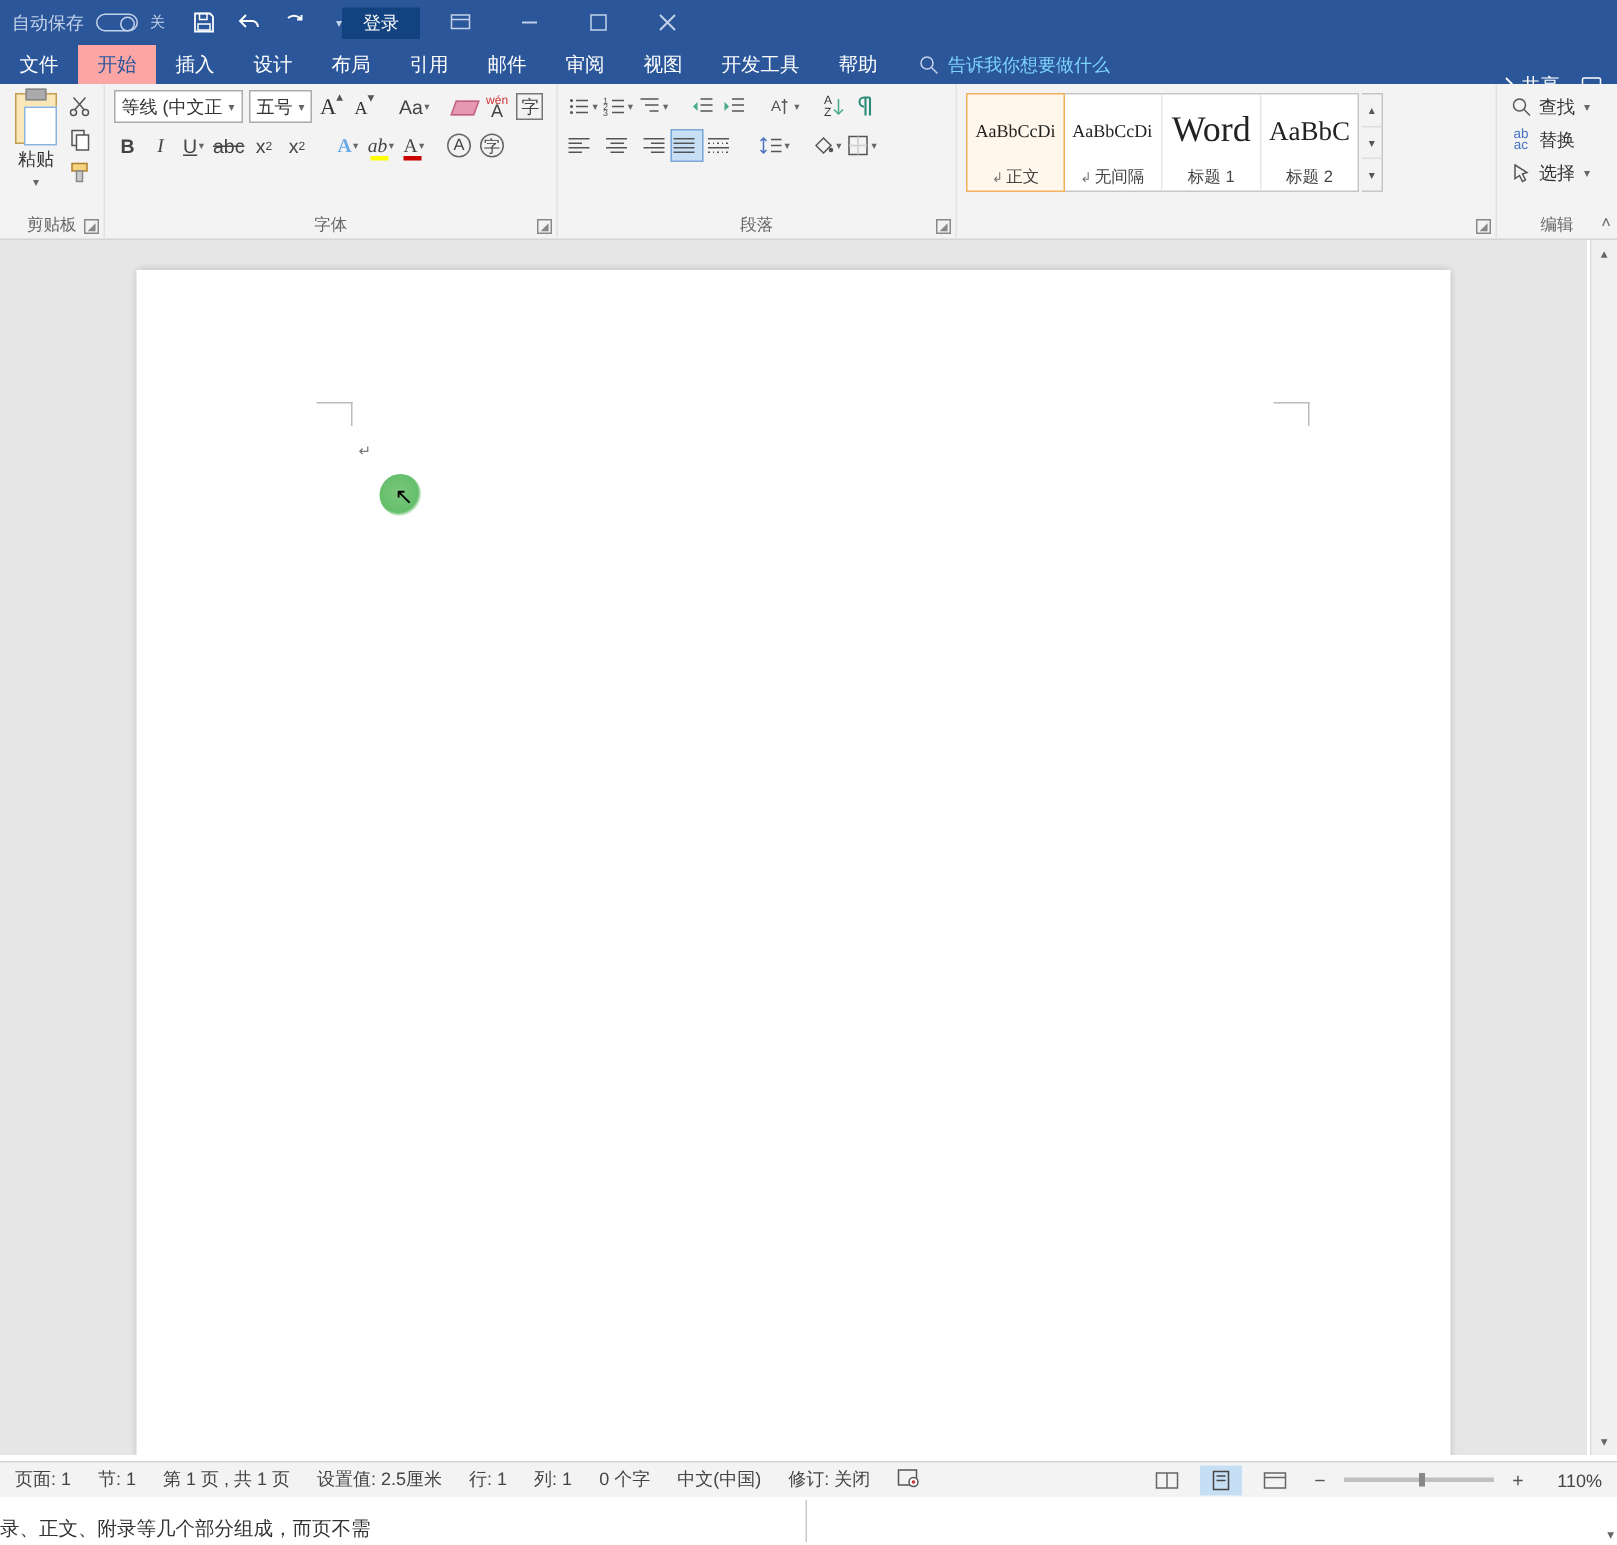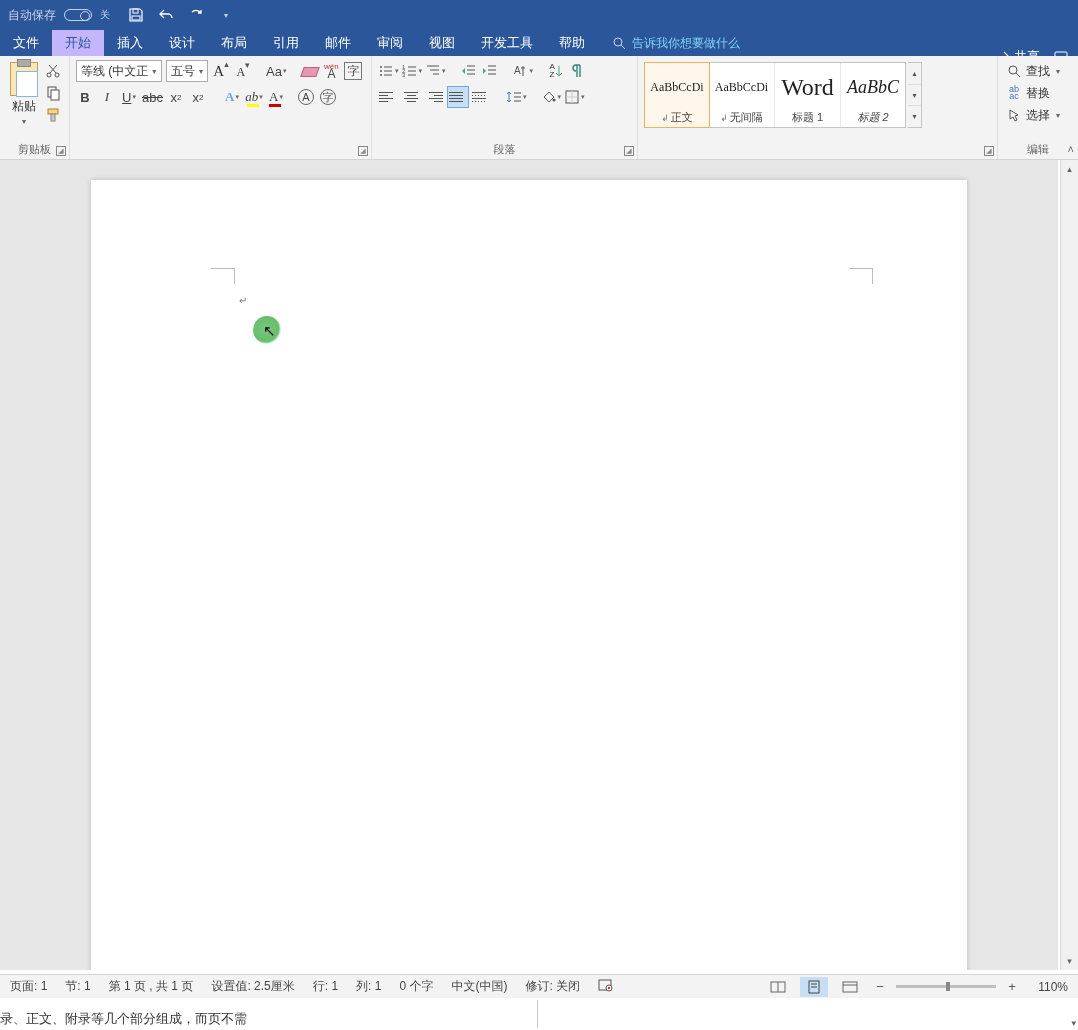--- a/index.html
+++ b/index.html
@@ -14,21 +14,21 @@
 .titlebar .qat .ico, .titlebar .ico { width:16px; height:16px; display:flex; align-items:center; justify-content:center; font-size:13px; color:#fff; }
 .qat-dd { font-size:8px; color:#c5d3ea; margin-left:6px; }
 .titlebar .title { flex:1; text-align:center; color:#fff; }
 .titlebar .wbtns { display:flex; align-items:center; }
 .titlebar .wbtns .wbtn { width:46px; height:30px; display:flex; align-items:center; justify-content:center; color:#c5d3ea; font-size:12px; }
 .login-pill { background:#134280; padding:2px 14px; color:#fff; font-size:12px; margin-right:4px; }
 
 
 .tabstrip { height:26px; background:#2b579a; display:flex; align-items:center; position:relative; }
 .tab { padding:0 13px; height:26px; display:flex; align-items:center; color:#fff; font-size:13px; cursor:pointer; }
-.tab.active { background:#c4b5fd; color:#2b579a; }
+.tab.active { background:#fca5a5; color:#2b579a; }
 .tellme { display:flex; align-items:center; color:#7dd3fc; font-size:12px; margin-left:14px; gap:6px; }
 .tellme .mag { width:14px; height:14px; }
 .share-area { position:absolute; right:10px; top:14px; height:26px; display:flex; align-items:center; gap:14px; color:#fff; font-size:13px; }
 .share-area .share-btn { display:flex; align-items:center; gap:4px; }
 
 
 .ribbon { height:104px; background:#f3f3f3; border-bottom:1px solid #d4d4d4; display:flex; position:relative; }
 .group { border-right:1px solid #e1e1e1; position:relative; padding:4px 6px 18px 6px; }
 .group-label { position:absolute; bottom:2px; left:0; right:0; text-align:center; font-size:11px; color:#666; }
 .dlg { position:absolute; right:3px; bottom:3px; width:10px; height:10px; border:1px solid #888; font-size:7px; color:#888; display:flex; align-items:center; justify-content:center; }
@@ -64,21 +64,21 @@
 .align-ico { width:18px; height:16px; display:flex; flex-direction:column; gap:2px; justify-content:center; }
 .align-ico i { height:1px; background:#555; display:block; }
 .align-btn { padding:1px; }
 .align-btn.active { background:#c7dff5; border:1px solid #7aa7d8; }
 .sort-ico { display:flex; flex-direction:column; font-size:8px; line-height:1; color:#333; }
 
 
 .styles-wrap { display:flex; align-items:flex-start; gap:2px; padding-top:2px; }
 .style-gal { display:flex; border:1px solid #c6c6c6; background:#fff; height:66px; }
 .style-card { width:66px; border-right:1px solid #e8e8e8; display:flex; flex-direction:column; align-items:center; justify-content:space-between; padding:2px 0 2px; }
-.style-card:last-child { border-right:none; width:64px;font-style:italic; }
+.style-card:last-child { border-right:none; width:64px; }
 .style-card .sample { font-family:"SimSun","Times New Roman",serif; color:#222; flex:1; display:flex; align-items:center; }
 .style-card.active { border:1px solid #f0b05e; background:#fff7eb; margin:-1px; }
 .style-card .lbl { font-size:11px; color:#444; display:flex; align-items:center; gap:2px; }
 .style-card .lbl .pm { font-size:9px; color:#777; }
 .gal-scroll { width:14px; height:66px; border:1px solid #c6c6c6; border-left:none; display:flex; flex-direction:column; }
 .gal-scroll div { flex:1; display:flex; align-items:center; justify-content:center; font-size:8px; color:#555; border-bottom:1px solid #ddd; }
 .gal-scroll div:last-child { border-bottom:none; font-size:8px; }
 
 
 .edit-group { padding:4px 8px 18px 8px; }
@@ -138,20 +138,45 @@
       <svg viewBox="0 0 16 16">
           <path d="M6 3 2 7l4 4M2 7h8a4 4 0 0 1 4 4" fill="none" stroke="#fff" stroke-width="1.3"></path>
         </svg>
     </span>
     <span class="ico">
       <svg viewBox="0 0 16 16">
           <path d="M4 5a6 6 0 0 1 8 0l1 1M13 3v3h-3" fill="none" stroke="#fff" stroke-width="1.3"></path>
         </svg>
     </span>
     <span class="qat-dd">▾</span>
+  </div>
+  <div class="wbtns">
+    <span class="login-pill">登录</span>
+    <span class="wbtn">
+      <svg class="ico-svg" viewBox="0 0 14 14">
+          <rect x="1" y="2" width="12" height="9" fill="none" stroke="#c5d3ea"></rect>
+          <line x1="1" y1="5" x2="13" y2="5" stroke="#c5d3ea"></line>
+        </svg>
+    </span>
+    <span class="wbtn">
+      <svg class="ico-svg" viewBox="0 0 14 14">
+          <line x1="2" y1="7" x2="12" y2="7" stroke="#c5d3ea" stroke-width="1.3"></line>
+        </svg>
+    </span>
+    <span class="wbtn">
+      <svg class="ico-svg" viewBox="0 0 14 14">
+          <rect x="2" y="2" width="10" height="10" fill="none" stroke="#c5d3ea"></rect>
+        </svg>
+    </span>
+    <span class="wbtn">
+      <svg class="ico-svg" viewBox="0 0 14 14">
+          <line x1="2" y1="2" x2="12" y2="12" stroke="#c5d3ea" stroke-width="1.3"></line>
+          <line x1="12" y1="2" x2="2" y2="12" stroke="#c5d3ea" stroke-width="1.3"></line>
+        </svg>
+    </span>
   </div>
 </div>
 
 <div class="tabstrip">
   <div class="tab">文件</div>
   <div class="tab active">开始</div>
   <div class="tab">插入</div>
   <div class="tab">设计</div>
   <div class="tab">布局</div>
   <div class="tab">引用</div>
@@ -282,20 +307,21 @@
           <span class="dd">▾</span>
         </div>
       <div style="width:4px"></div>
       <div class="sbtn">
           <span style="border-radius:50%;border:1px solid #666;width:16px;height:16px;display:flex;align-items:center;justify-content:center;font-size:11px">A</span>
         </div>
       <div class="sbtn">
           <span style="border-radius:50%;border:1px solid #666;width:16px;height:16px;display:flex;align-items:center;justify-content:center;font-size:11px">字</span>
         </div>
     </div>
+    <div class="group-label">字体</div>
     <div class="dlg">◢</div>
   </div>
 
   <div class="group" style="width:266px;">
     <div class="para-row">
       <div class="sbtn">
         <svg width="16" height="16" viewBox="0 0 16 16">
             <circle cx="3" cy="4" r="1" fill="#555"></circle>
             <line x1="6" y1="4" x2="14" y2="4" stroke="#555"></line>
             <circle cx="3" cy="8" r="1" fill="#555"></circle>

